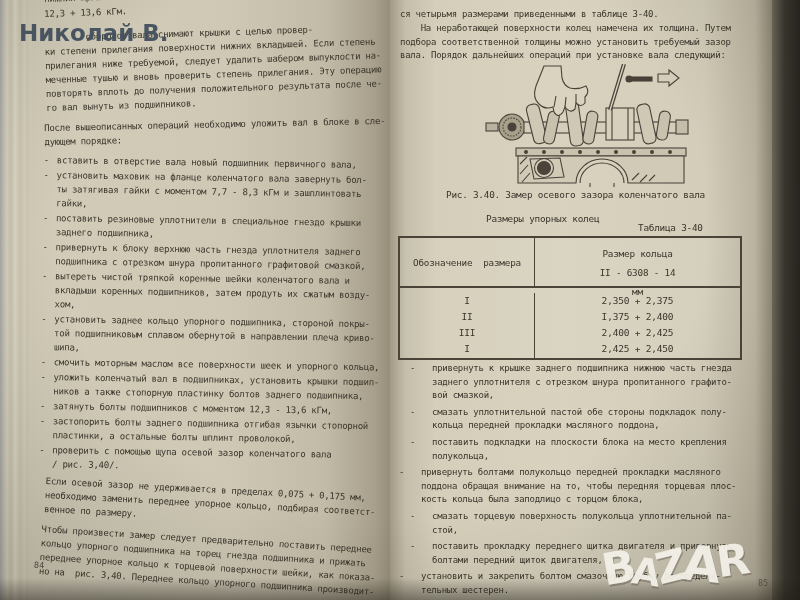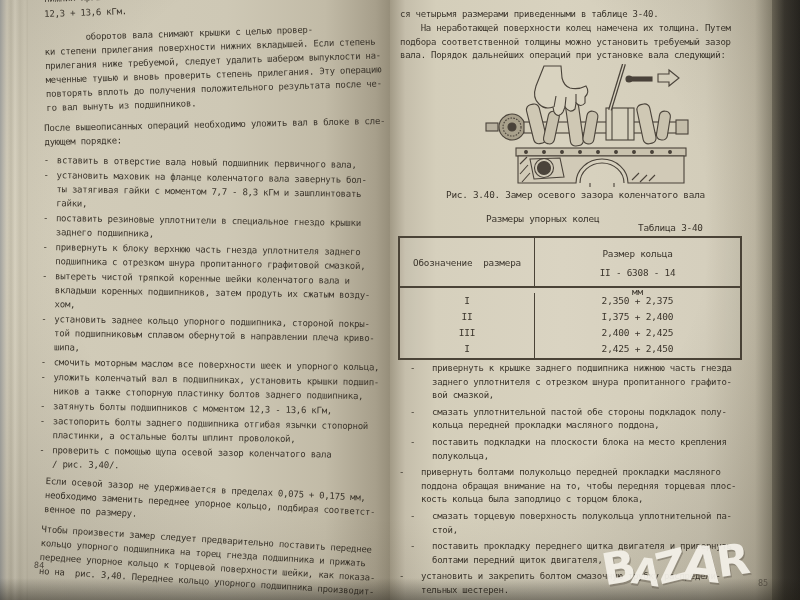--- a/index.html
+++ b/index.html
@@ -285,17 +285,18 @@
         </div>
     </div>
 
     <div class="pagenum" style="left:368px;top:578px;color:#6b6558;">85</div>
   </div>
 
   <div class="right-edge"></div>
   <div class="bottom-shadow"></div>
   <div class="vignette"></div>
 
+  <div class="seller">Николай В.</div>
   <div class="bazar">
     <span class="bz0">B</span><span class="bz1">A</span><span class="bz2">Z</span><span class="bz3">A</span><span class="bz4">R</span>
   </div>
 
 </div>
 
 </body></html>

